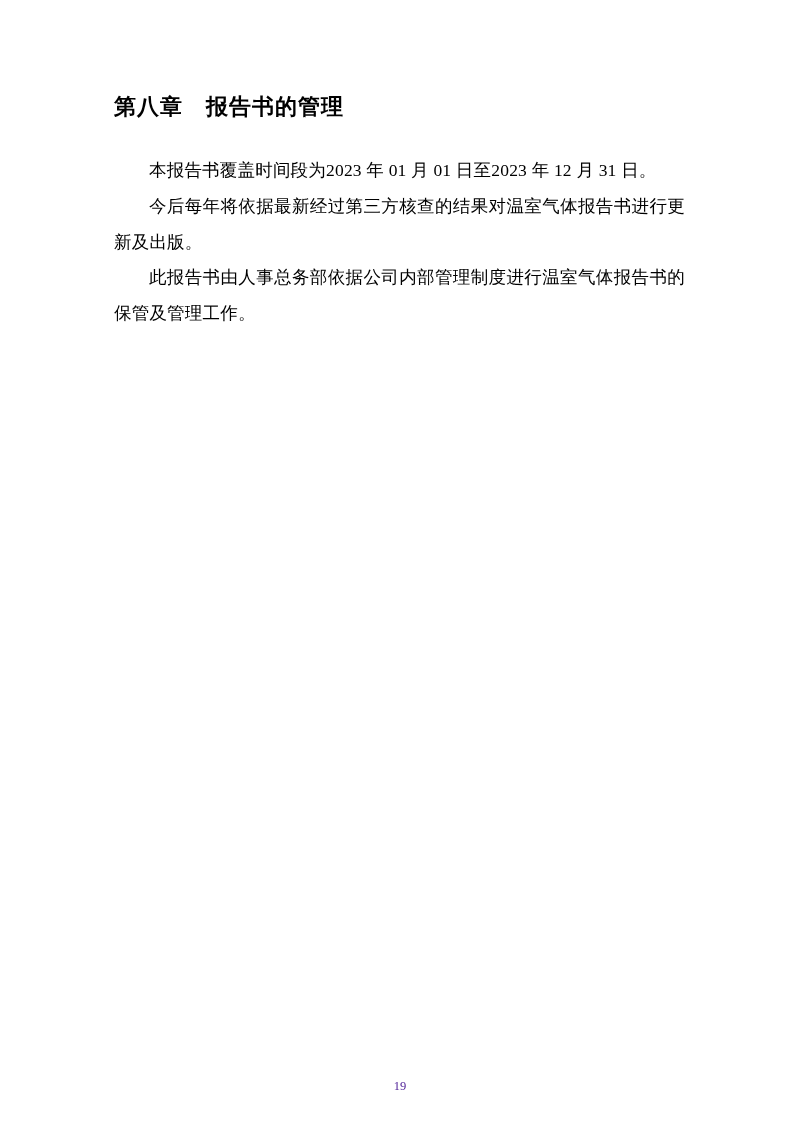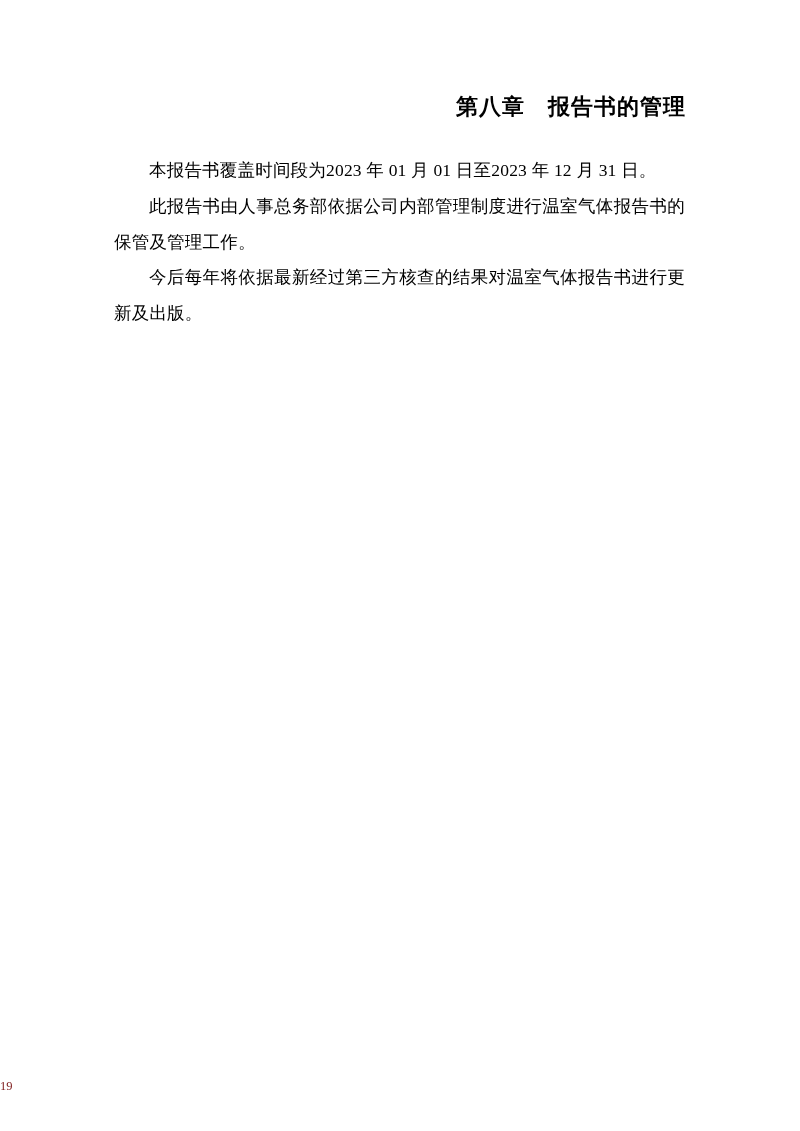--- a/index.html
+++ b/index.html
@@ -19,21 +19,21 @@
   }
   .content {
     position: absolute;
     left: 114px;
     top: 0;
     width: 572px;
   }
   .doc-title {
     margin: 0;
     padding-top: 92px;
-    text-align: right;
+    text-align: left;
     font-size: 22px;
     font-weight: bold;
     letter-spacing: 1px;
     font-family: "Liberation Sans", "DejaVu Sans", sans-serif;
     line-height: 1.4;
   }
   .body-block {
     margin-top: 30px;
   }
   p.para {
@@ -43,38 +43,38 @@
     text-align: justify;
     text-justify: inter-ideograph;
     text-indent: 2em;
     letter-spacing: 0.2px;
   }
   .page-number {
     position: absolute;
     left: 0;
     right: 0;
     top: 1079px;
-    text-align: left;
+    text-align: center;
     font-size: 12.5px;
     font-family: "Liberation Serif", "DejaVu Serif", serif;
-    color: #7f1d1d;
+    color: #4c1d95;
   }
 </style>
 </head>
 <body>
 
 <div class="page">
 
   <div class="content">
 
     <h1 class="doc-title">第八章　报告书的管理</h1>
 
     <div class="body-block">
       <p class="para">本报告书覆盖时间段为2023 年 01 月 01 日至2023 年 12 月 31 日。</p>
+      <p class="para">今后每年将依据最新经过第三方核查的结果对温室气体报告书进行更新及出版。</p>
       <p class="para">此报告书由人事总务部依据公司内部管理制度进行温室气体报告书的保管及管理工作。</p>
-      <p class="para">今后每年将依据最新经过第三方核查的结果对温室气体报告书进行更新及出版。</p>
     </div>
 
   </div>
 
   <div class="page-number">19</div>
 
 </div>
 
 </body></html>

